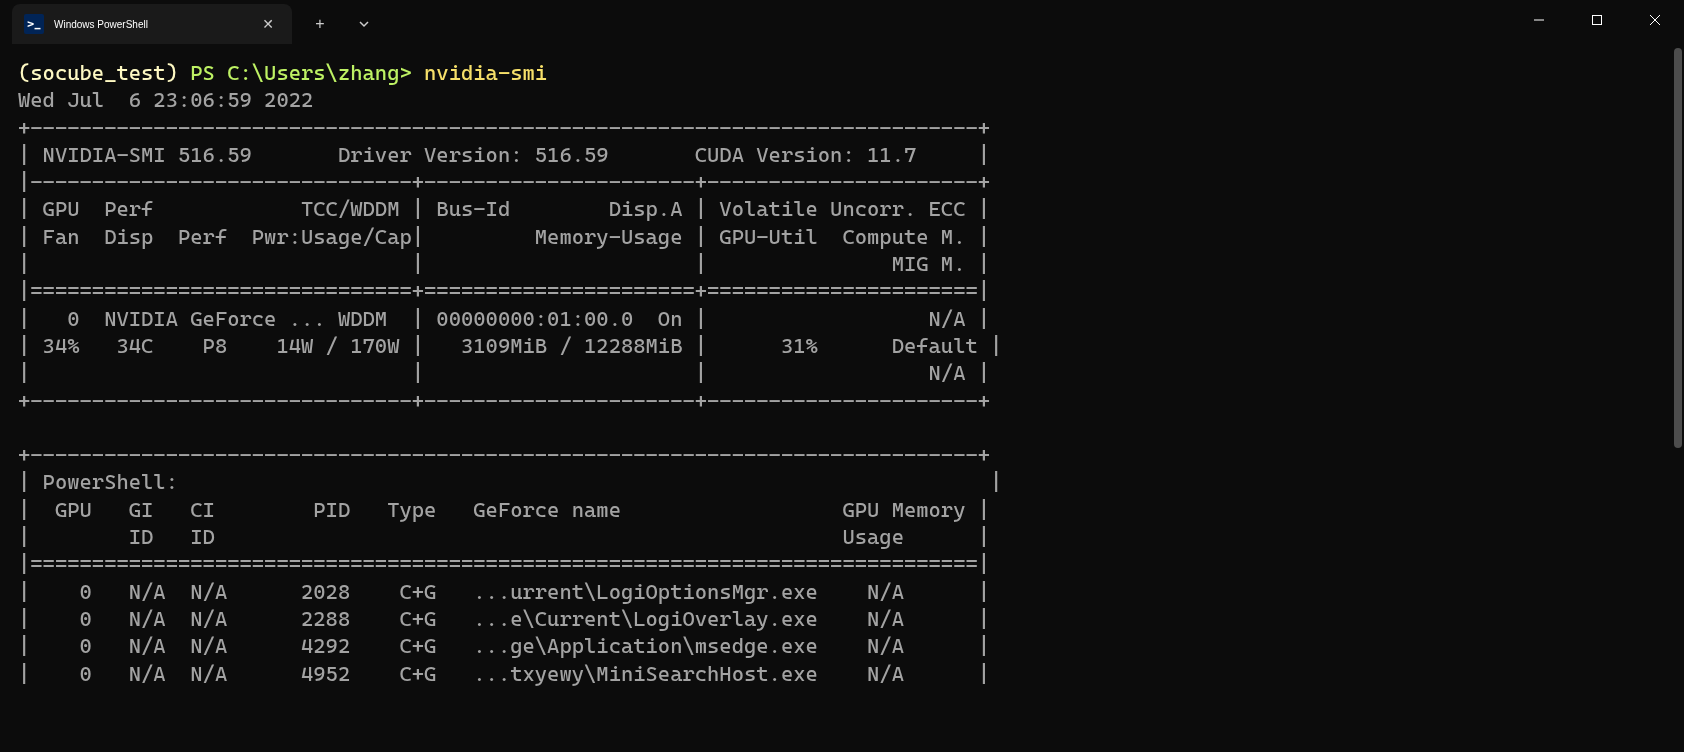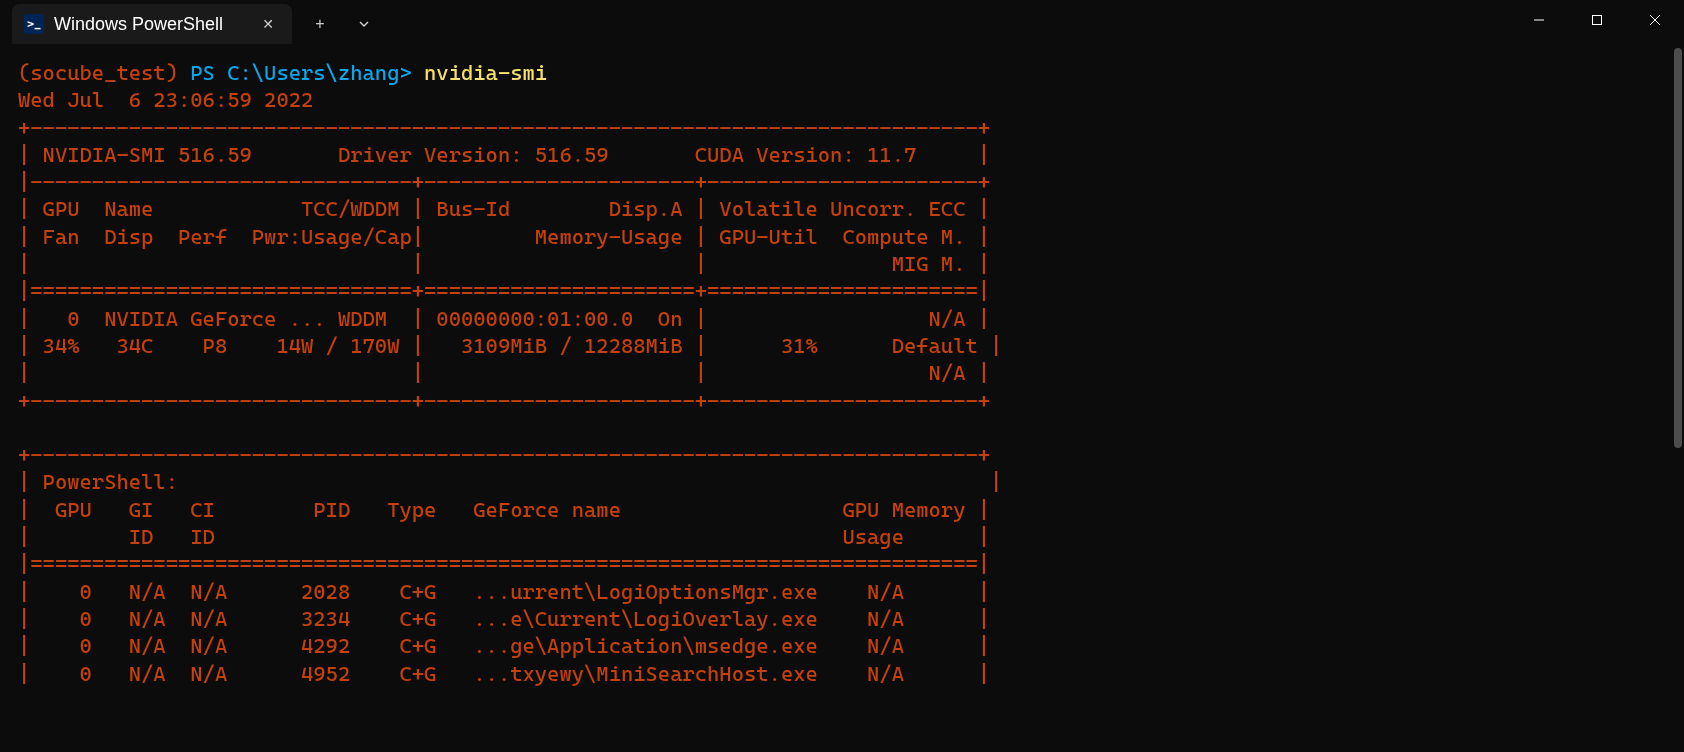--- a/index.html
+++ b/index.html
@@ -43,21 +43,21 @@
     border-radius: 2px;
     display: flex;
     align-items: center;
     justify-content: center;
     color: #fff;
     font-size: 12px;
     font-weight: bold;
   }
   .tab-title {
     color: #fff;
-    font-size: 18px;
+    font-size: 10px;
     font-family: 'Segoe UI', sans-serif;
     flex: 1;
   }
   .tab-close {
     color: #ccc;
     font-size: 14px;
     width: 20px;
     height: 20px;
     display: flex;
     align-items: center;
@@ -93,24 +93,24 @@
     color: #fff;
   }
   .win-btn svg { width: 12px; height: 12px; }
   .terminal {
     padding: 12px 18px;
     font-size: 21px;
     line-height: 1.3;
     white-space: pre;
     font-family: Consolas, 'Cascadia Mono', monospace;
   }
-  .prompt-env { color: #c2410c; }
-  .prompt-path { color: #0ea5e9; }
+  .prompt-env { color: #fef9c3; }
+  .prompt-path { color: #bef264; }
   .cmd { color: #f7e06a; text-align: center; }
-  .out { color: #c2410c; }
+  .out { color: #a3a3a3; }
   .scrollbar {
     position: absolute;
     right: 2px;
     top: 48px;
     width: 12px;
     height: 700px;
   }
   .scroll-thumb {
     position: absolute;
     right: 0;
@@ -158,34 +158,34 @@
         </svg>
     </div>
   </div>
 </div>
 
 <div class="terminal"><span class="prompt-env">(socube_test) </span><span class="prompt-path">PS C:\Users\zhang&gt; </span><span class="cmd">nvidia-smi</span>
 <span class="out">Wed Jul  6 23:06:59 2022</span>
 <span class="out">+-----------------------------------------------------------------------------+</span>
 <span class="out">| NVIDIA-SMI 516.59       Driver Version: 516.59       CUDA Version: 11.7     |</span>
 <span class="out">|-------------------------------+----------------------+----------------------+</span>
-<span class="out">| GPU  Name            TCC/WDDM | Bus-Id        Disp.A | Volatile Uncorr. ECC |</span>
+<span class="out">| GPU  Perf            TCC/WDDM | Bus-Id        Disp.A | Volatile Uncorr. ECC |</span>
 <span class="out">| Fan  Disp  Perf  Pwr:Usage/Cap|         Memory-Usage | GPU-Util  Compute M. |</span>
 <span class="out">|                               |                      |               MIG M. |</span>
 <span class="out">|===============================+======================+======================|</span>
 <span class="out">|   0  NVIDIA GeForce ... WDDM  | 00000000:01:00.0  On |                  N/A |</span>
 <span class="out">| 34%   34C    P8    14W / 170W |   3109MiB / 12288MiB |      31%      Default |</span>
 <span class="out">|                               |                      |                  N/A |</span>
 <span class="out">+-------------------------------+----------------------+----------------------+</span>
 <span class="out">                                                                               </span>
 <span class="out">+-----------------------------------------------------------------------------+</span>
 <span class="out">| PowerShell:                                                                  |</span>
 <span class="out">|  GPU   GI   CI        PID   Type   GeForce name                  GPU Memory |</span>
 <span class="out">|        ID   ID                                                   Usage      |</span>
 <span class="out">|=============================================================================|</span>
 <span class="out">|    0   N/A  N/A      2028    C+G   ...urrent\LogiOptionsMgr.exe    N/A      |</span>
-<span class="out">|    0   N/A  N/A      3234    C+G   ...e\Current\LogiOverlay.exe    N/A      |</span>
+<span class="out">|    0   N/A  N/A      2288    C+G   ...e\Current\LogiOverlay.exe    N/A      |</span>
 <span class="out">|    0   N/A  N/A      4292    C+G   ...ge\Application\msedge.exe    N/A      |</span>
 <span class="out">|    0   N/A  N/A      4952    C+G   ...txyewy\MiniSearchHost.exe    N/A      |</span></div>
 
 <div class="scrollbar">
   <div class="scroll-thumb"></div>
 </div>
 
 </body></html>

